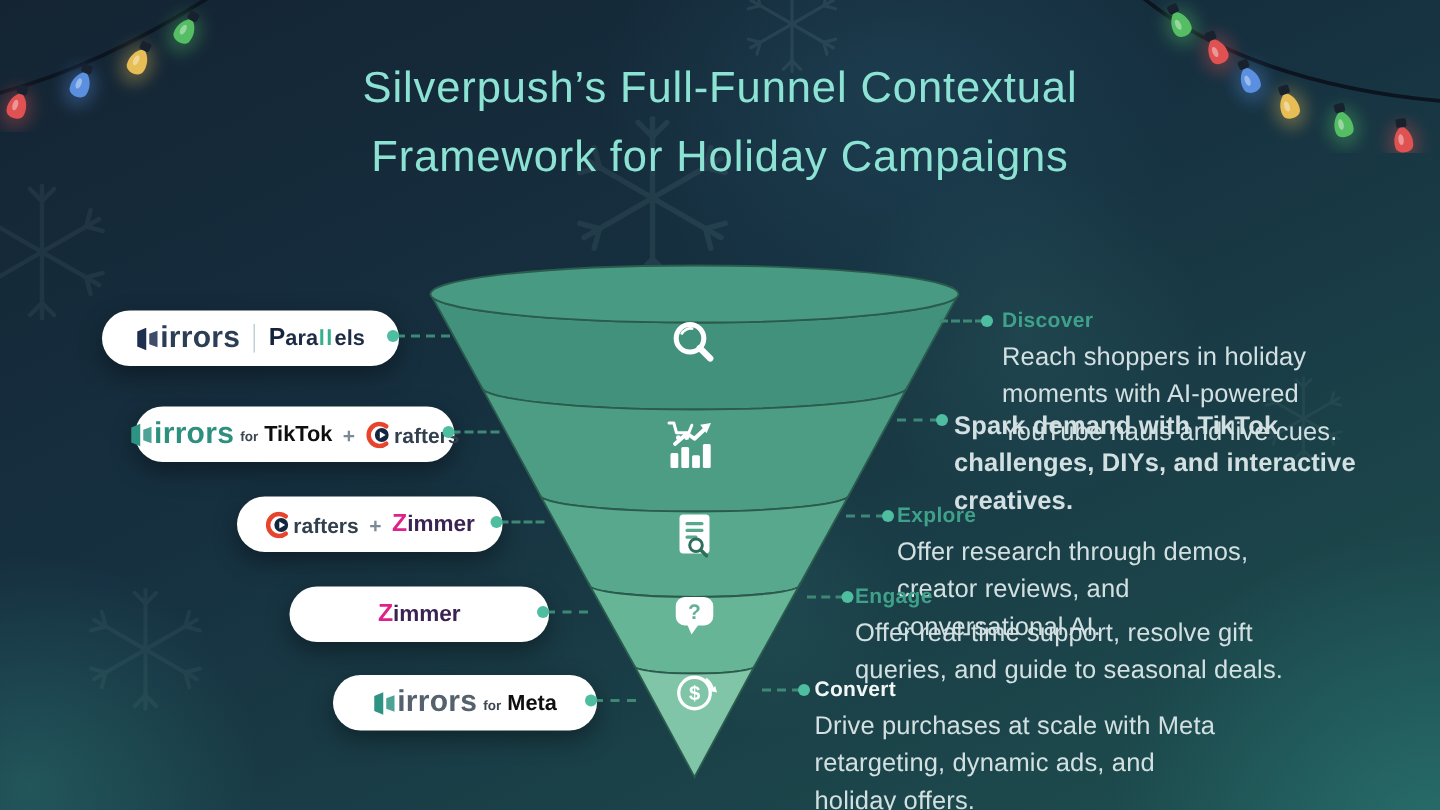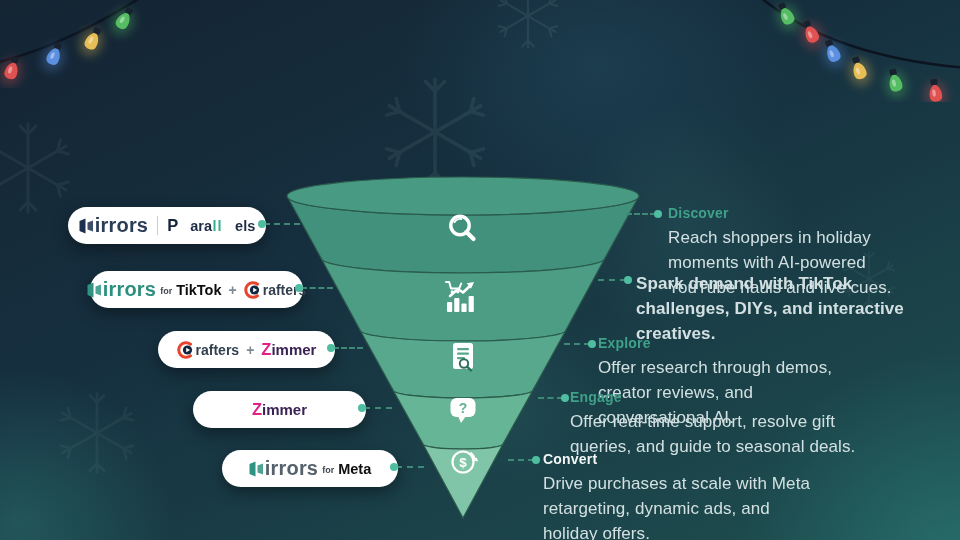--- a/index.html
+++ b/index.html
@@ -28,21 +28,21 @@
   .m-icon{display:inline-block;margin-right:1px;}
   .m-icon.navy path{fill:#1c2f4e;}
   .m-icon.teal path{fill:#2e9383;}
   .m-text{font-size:20px;font-weight:600;letter-spacing:.2px;}
   .m-text.navy{color:#2c3e55;} .m-text.teal{color:#2e8f7f;} .m-text.gray{color:#55616d;}
   .for-lbl{font-size:9px;color:#3c4650;font-weight:600;margin:3px 4px 0 4px;}
   .platform{font-size:14.5px;font-weight:700;color:#0e0e10;}
   .plus{font-size:14px;color:#7c8a96;font-weight:600;margin:0 7px;}
   .divider{width:1px;height:19px;background:#c3ced6;margin:0 9px;}
   .p-initial{font-size:16.5px;font-weight:800;color:#15233c;}
-  .p-text{font-size:14.5px;font-weight:600;color:#1d2c44;margin-left:12px;}
+  .p-text{font-size:14.5px;font-weight:600;color:#1d2c44;}
   .p-bars{font-size:14.5px;font-weight:800;color:#35b08c;letter-spacing:1px;margin:0 .5px;}
   .c-icon{margin-right:1px;}
   .c-text{font-size:14px;font-weight:600;color:#323f4d;}
   .z-initial{font-size:16.5px;font-weight:800;color:#e0218a;}
   .z-text{font-size:15px;font-weight:700;color:#3a2353;}
   
   .conn{position:absolute;height:0;border-top:2px dashed #3d8976;}
   .conn.dotL::before{content:"";position:absolute;left:-6px;top:-5px;width:8px;height:8px;border-radius:50%;background:#4fbda0;}
   .conn.dotR::after{content:"";position:absolute;right:-6px;top:-5px;width:8px;height:8px;border-radius:50%;background:#4fbda0;}
   
@@ -202,20 +202,24 @@
       <rect x="-3.5" y="-3" width="7" height="6" rx="1.5" fill="#18222e"></rect>
     </g>
     <g transform="translate(224,82) rotate(-8)">
       <ellipse cx="0" cy="13" rx="11" ry="14" fill="#e05252" opacity=".30" filter="url(#glR)"></ellipse>
       <path d="M0,2 C5,5 7,11 6,16 C5,21 -5,21 -6,16 C-7,11 -5,5 0,2 Z" fill="#e05252"></path>
       <ellipse cx="-1.5" cy="11" rx="1.8" ry="3.6" fill="#fff" opacity=".4"></ellipse>
       <rect x="-3.5" y="-3" width="7" height="6" rx="1.5" fill="#18222e"></rect>
     </g>
   </svg>
 
+  <h1 class="title" style="margin:0;">
+    <span>Silverpush’s Full-Funnel Contextual</span>
+    <span>Framework for Holiday Campaigns</span>
+  </h1>
 
   <svg class="abs" style="left:0;top:0" width="960" height="540" viewBox="0 0 960 540">
     <g stroke="#2b5b4d" stroke-width="1.2">
       <path d="M287,196 A176,19 0 0 0 639,196 L605,258 A142,15 0 0 1 321,258 Z" fill="#41917c"></path>
       <path d="M321,258 A142,15 0 0 0 605,258 L566,330 A103,11 0 0 1 360,330 Z" fill="#4c9d84"></path>
       <path d="M360,330 A103,11 0 0 0 566,330 L533,390 A70,8 0 0 1 393,390 Z" fill="#57a88c"></path>
       <path d="M393,390 A70,8 0 0 0 533,390 L503,444 A40,5 0 0 1 423,444 Z" fill="#67b597"></path>
       <path d="M423,444 A40,5 0 0 0 503,444 L463,518 Z" fill="#80c5a7"></path>
       <ellipse cx="463" cy="196" rx="176" ry="19" fill="#489b82"></ellipse>
     </g>

